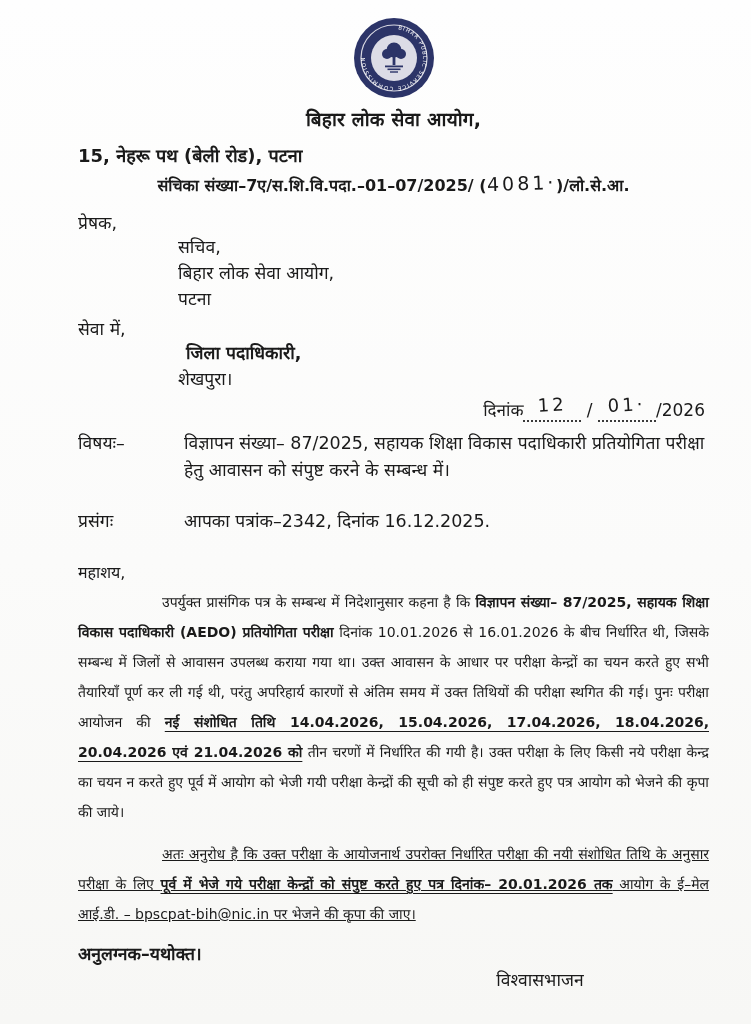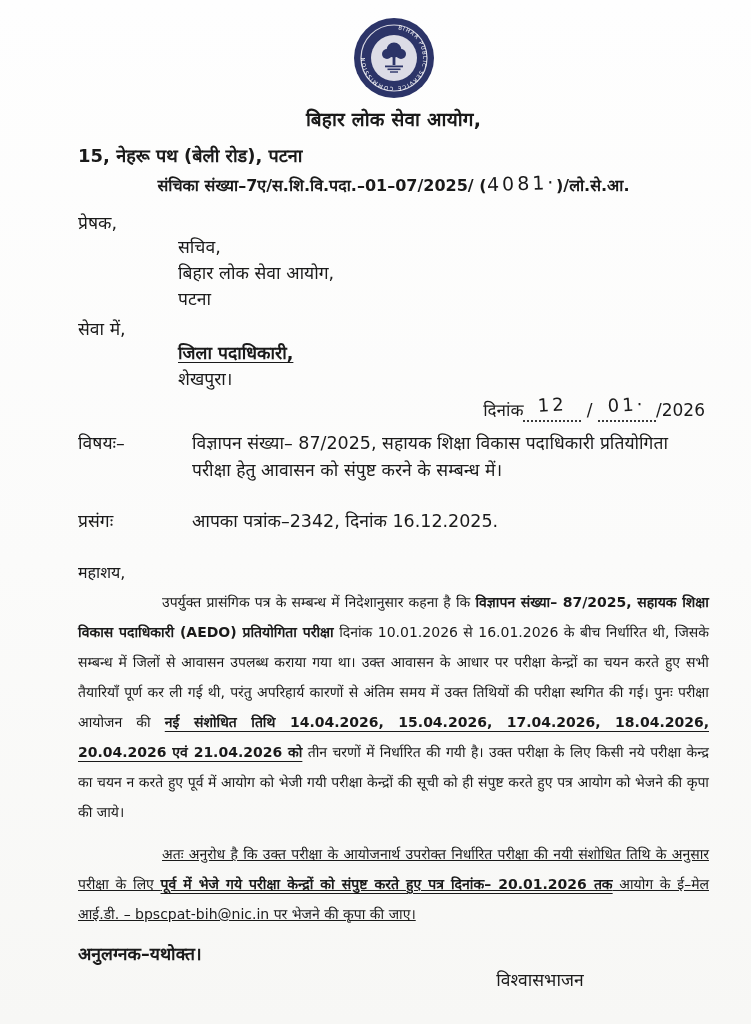--- a/index.html
+++ b/index.html
@@ -26,32 +26,32 @@
     font-weight: normal;
     letter-spacing: 3px;
     display: inline-block;
     transform: rotate(-2deg) translateY(-1px);
     font-size: 19px;
   }
   
   .fromto { margin-top: 14px; font-size: 17.5px; font-weight: 500; }
   .block-label { font-size: 17.5px; }
   .inner-block { margin-left: 100px; line-height: 26px; }
-  .addressee { font-weight: bold; text-decoration: underline; text-underline-offset: 3px; }
+  .addressee { font-weight: bold; text-underline-offset: 3px; margin-left: 8px; }
   .to-label { margin-top: 4px; }
   
   .date-row { text-align: right; font-size: 17px; margin-top: 6px; padding-right: 4px; }
   .dotfield {
     display: inline-block; min-width: 58px;
     border-bottom: 2px dotted #3a3a3a;
     text-align: center; vertical-align: baseline;
   }
   .dotfield .hand { transform: rotate(-3deg) translateY(-5px); font-size: 18px; }
   
-  .label-row { display: grid; grid-template-columns: 100px 1fr; column-gap: 14px; font-size: 17.5px; }
+  .label-row { display: grid; grid-template-columns: 100px 1fr; column-gap: 6px; font-size: 17.5px; }
   .subject-row { margin-top: 8px; }
   .ref-row { margin-top: 24px; }
   .label-cell { white-space: nowrap; }
   .label-row .content { line-height: 27px; padding-right: 2px; }
   
   .salutation { margin-top: 26px; font-size: 16px; }
   .para {
     font-size: 14px;
     line-height: 30px;
     text-align: justify;

